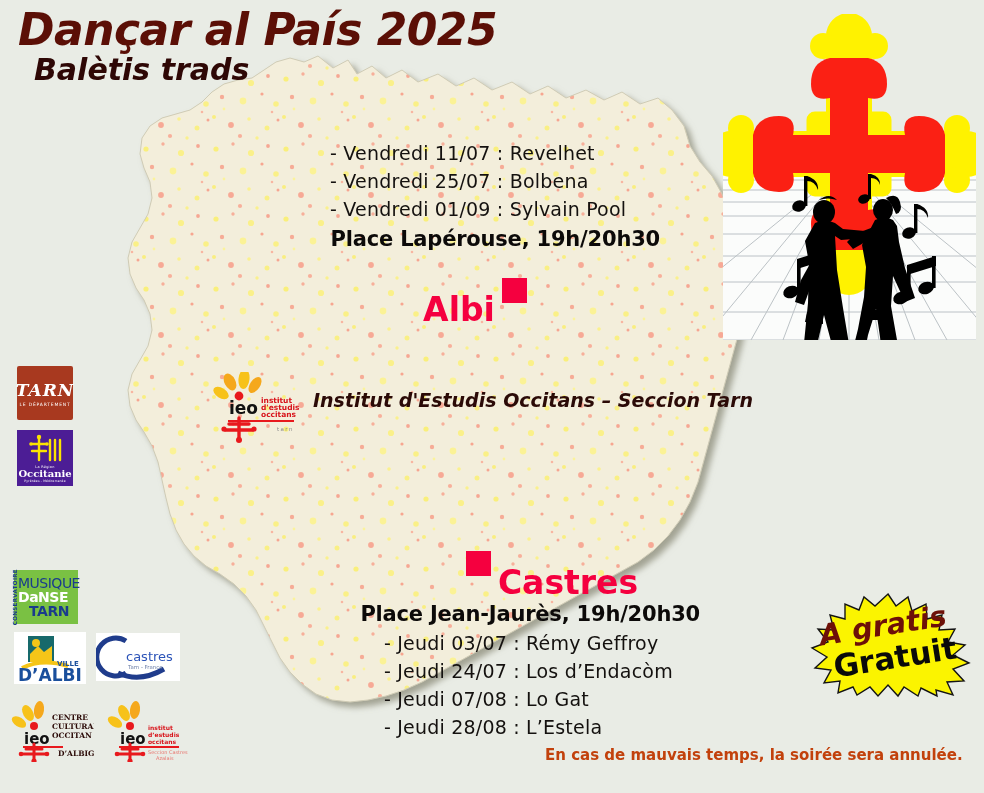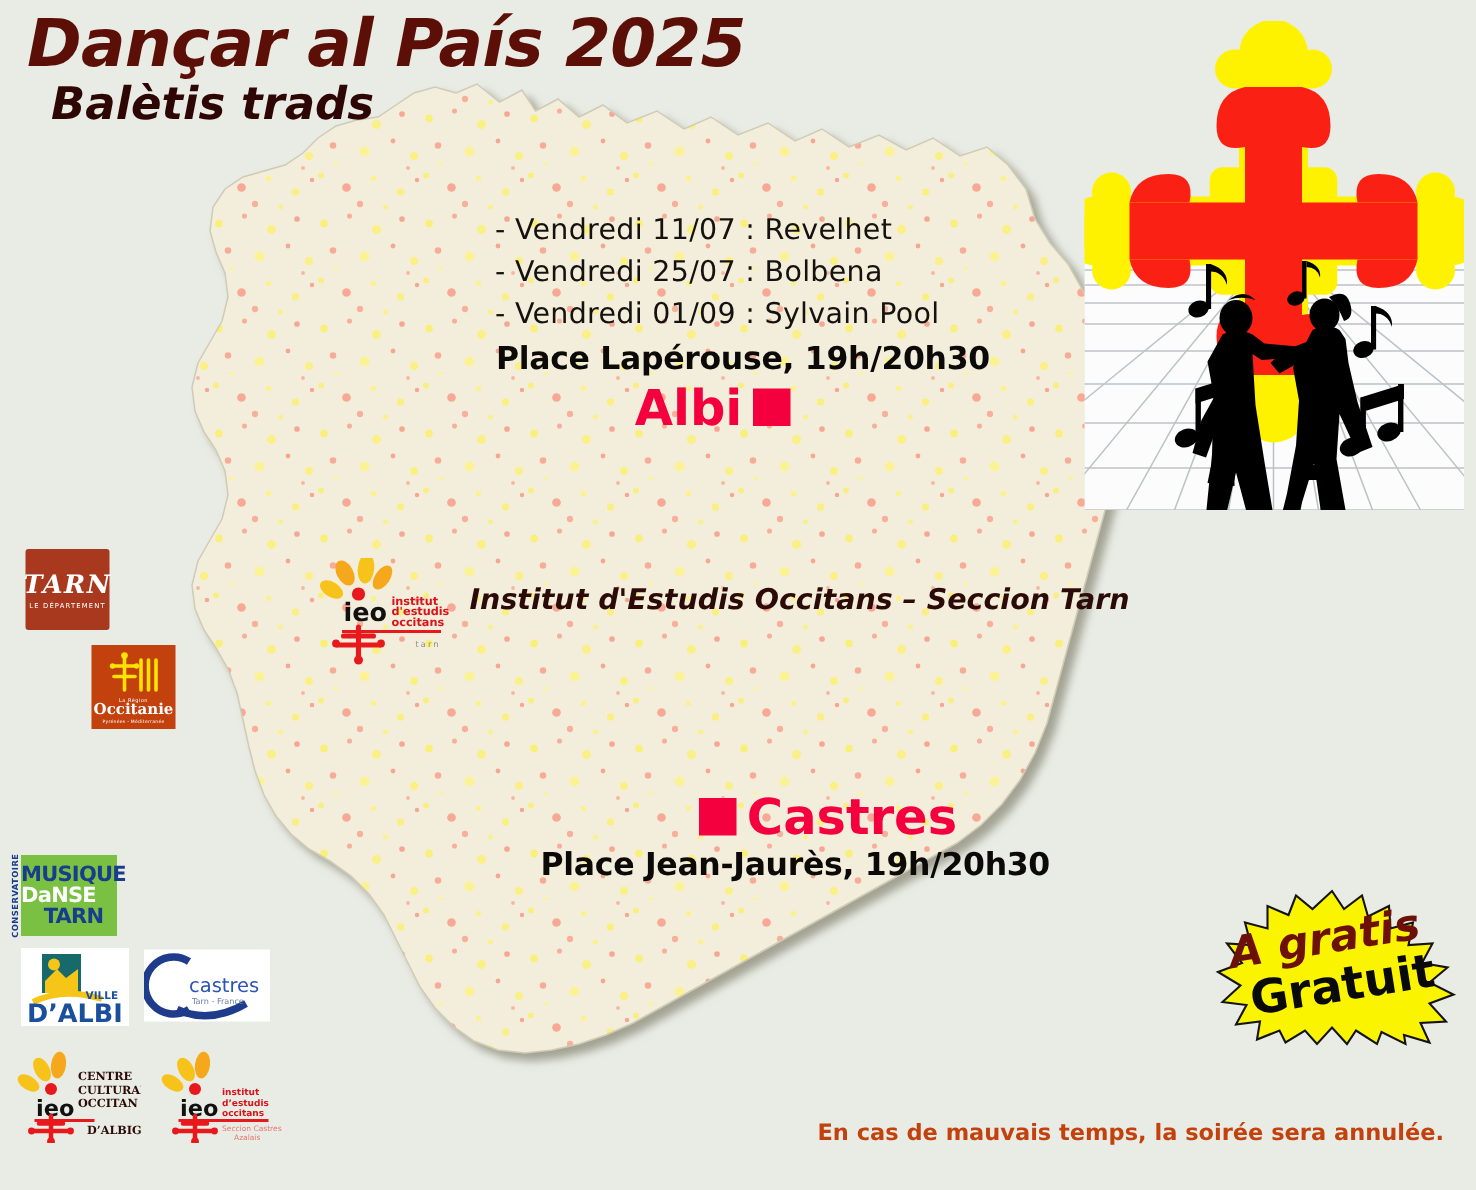--- a/index.html
+++ b/index.html
@@ -35,21 +35,21 @@
     letter-spacing:0.2px;
   }
   .place-line{
     font-family:"DejaVu Sans", sans-serif;
     font-size:21px;font-weight:bold;color:#0c0a09;white-space:nowrap;
     margin-top:3px;letter-spacing:-0.2px;text-align:right;
   }
   .city-row{display:flex;align-items:center;gap:7px;margin-top:4px;}
   .city-name{
     font-family:"DejaVu Sans", sans-serif;
-    font-size:33px;font-weight:bold;color:#f5003f;line-height:1;
+    font-size:33px;font-weight:bold;color:#f5003f;line-height:1;margin-top:38px;
   }
   .city-sq{width:25px;height:25px;background:#f5003f;display:inline-block;}
 
   
   .castres-block{position:absolute;left:360px;top:528px;width:340px;}
   .castres-head{display:flex;align-items:center;gap:7px;justify-content:center;margin-left:44px;}
 
   
   .ieo-contact{position:absolute;left:313px;top:388px;}
   .ieo-line{
@@ -84,43 +84,43 @@
   }
 
   
   .logo{position:absolute;}
   .lg-tarn{left:17px;top:366px;width:56px;height:54px;background:#a8391f;border-radius:2px;
            display:flex;flex-direction:column;align-items:center;justify-content:center;}
   .lg-tarn .w1{color:#fff;font-size:17px;font-weight:bold;font-style:italic;letter-spacing:1px;
                font-family:"DejaVu Serif",serif;}
   .lg-tarn .w2{color:#fff;font-size:4.5px;letter-spacing:0.8px;margin-top:2px;}
 
-  .lg-occ{left:17px;top:430px;width:56px;height:56px;background:#c2410c;
-          display:flex;flex-direction:column;align-items:center;justify-content:flex-end;padding-bottom:3px;box-sizing:border-box;margin-left:44px;}
+  .lg-occ{left:17px;top:430px;width:56px;height:56px;background:#4c1d95;
+          display:flex;flex-direction:column;align-items:center;justify-content:flex-end;padding-bottom:3px;box-sizing:border-box;}
   .lg-occ .sym{width:38px;height:30px;margin-bottom:1px;}
   .lg-occ .l1{color:#fff;font-size:3.4px;letter-spacing:.3px;}
   .lg-occ .l2{color:#fff;font-size:10px;font-weight:bold;font-family:"DejaVu Serif",serif;line-height:1;}
   .lg-occ .l3{color:#fff;font-size:3px;letter-spacing:.2px;}
 
   .lg-oplo{left:14px;top:493px;width:62px;height:66px;background:#ffffff;border:1px solid #d8d8d8;
            box-sizing:border-box;display:flex;flex-direction:column;align-items:center;padding-top:5px;}
   .lg-oplo .oc{font-family:"DejaVu Sans",sans-serif;font-size:19px;font-weight:bold;color:#111;line-height:1;letter-spacing:-1px;}
   .lg-oplo .nm{font-size:6px;font-weight:bold;color:#111;margin-top:2px;}
   .lg-oplo .nm i{color:#e8880c;font-style:normal;}
   .lg-oplo .sub{font-size:3.4px;color:#333;margin-top:1px;}
   .lg-oplo .tiny{font-size:2.6px;color:#555;margin-top:4px;}
   .lg-oplo .flags{display:flex;gap:2px;margin-top:3px;}
   .lg-oplo .flags span{width:12px;height:9px;display:block;}
 
   .lg-mdt{left:14px;top:570px;width:64px;height:54px;background:#7ac143;
           display:flex;align-items:center;justify-content:center;}
   .lg-mdt .stack{display:flex;align-items:center;}
   .lg-mdt .vert{writing-mode:vertical-rl;transform:rotate(180deg);font-size:5.6px;font-weight:bold;color:#1a3c8c;letter-spacing:.3px;}
   .lg-mdt .rows{display:flex;flex-direction:column;line-height:1;}
-  .lg-mdt .r1{font-size:14px;font-weight:bold;color:#1a3c8c;letter-spacing:-.5px;}
+  .lg-mdt .r1{font-size:14px;font-weight:normal;color:#1a3c8c;letter-spacing:-.5px;}
   .lg-mdt .r2{font-size:14px;font-weight:bold;color:#fff;letter-spacing:-.5px;}
   .lg-mdt .r3{font-size:14px;font-weight:bold;color:#1a3c8c;letter-spacing:-.5px;text-align:center;}
 
   .lg-albi{left:14px;top:632px;width:72px;height:52px;background:#fff;}
   .lg-castres{left:96px;top:633px;width:84px;height:48px;background:#fff;
               display:flex;align-items:center;justify-content:center;}
 
   .lg-ieo1{left:8px;top:700px;width:86px;height:62px;}
   .lg-ieo2{left:104px;top:700px;width:86px;height:62px;}
 
@@ -219,20 +219,26 @@
     <circle cx="15" cy="57" r="2.6" fill="#e8191d"></circle>
     <circle cx="45" cy="57" r="2.6" fill="#e8191d"></circle>
   </svg>
 
   <div class="castres-block">
     <div class="castres-head">
       <span class="city-sq"></span>
       <span class="city-name">Castres</span>
     </div>
     <div class="place-line" style="text-align:right;">Place Jean-Jaurès, 19h/20h30</div>
+    <div style="padding-left:24px;margin-top:4px;">
+      <div class="ev-line">- Jeudi 03/07 : Rémy Geffroy</div>
+      <div class="ev-line">- Jeudi 24/07 : Los d’Endacòm</div>
+      <div class="ev-line">- Jeudi 07/08 : Lo Gat</div>
+      <div class="ev-line">- Jeudi 28/08 : L’Estela</div>
+    </div>
   </div>
 
   <svg class="art" viewBox="0 0 253 326">
     <rect x="0" y="0" width="253" height="326" fill="#e9ece5"></rect>
 
     <g opacity="0.95">
       <polygon points="0,150 253,150 253,326 0,326" fill="#fdfdfd"></polygon>
       <g stroke="#b9c0c4" stroke-width="1" fill="none">
         <path d="M0,152 L253,152"></path>
           <path d="M0,158 L253,158"></path>

